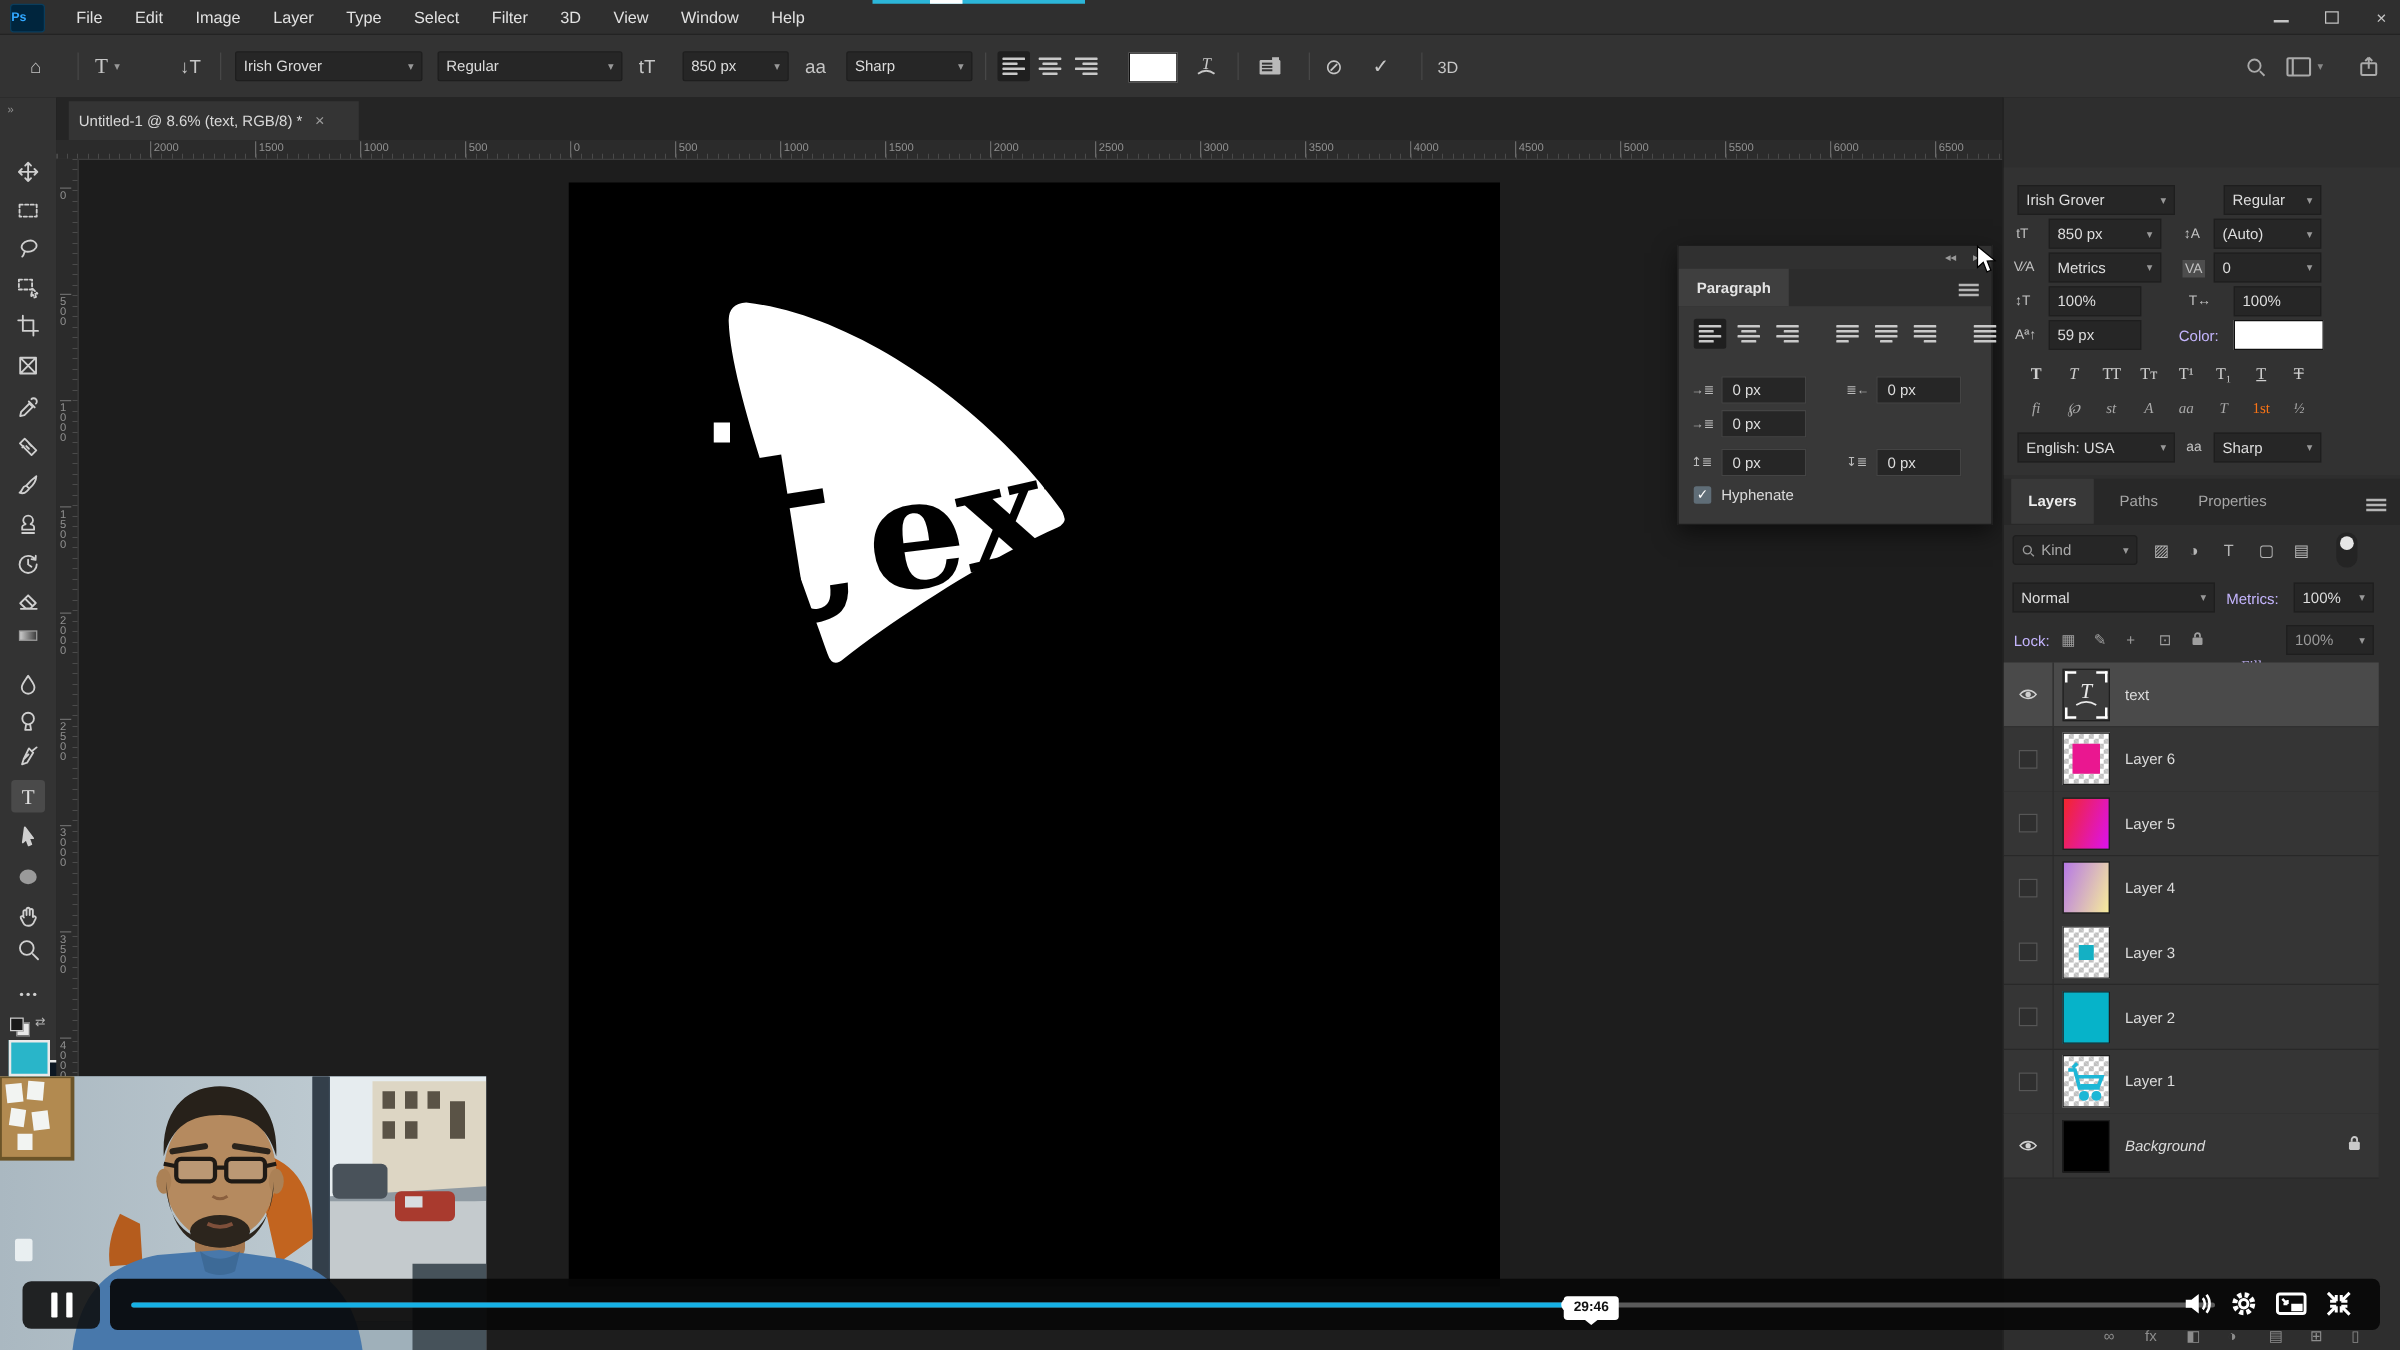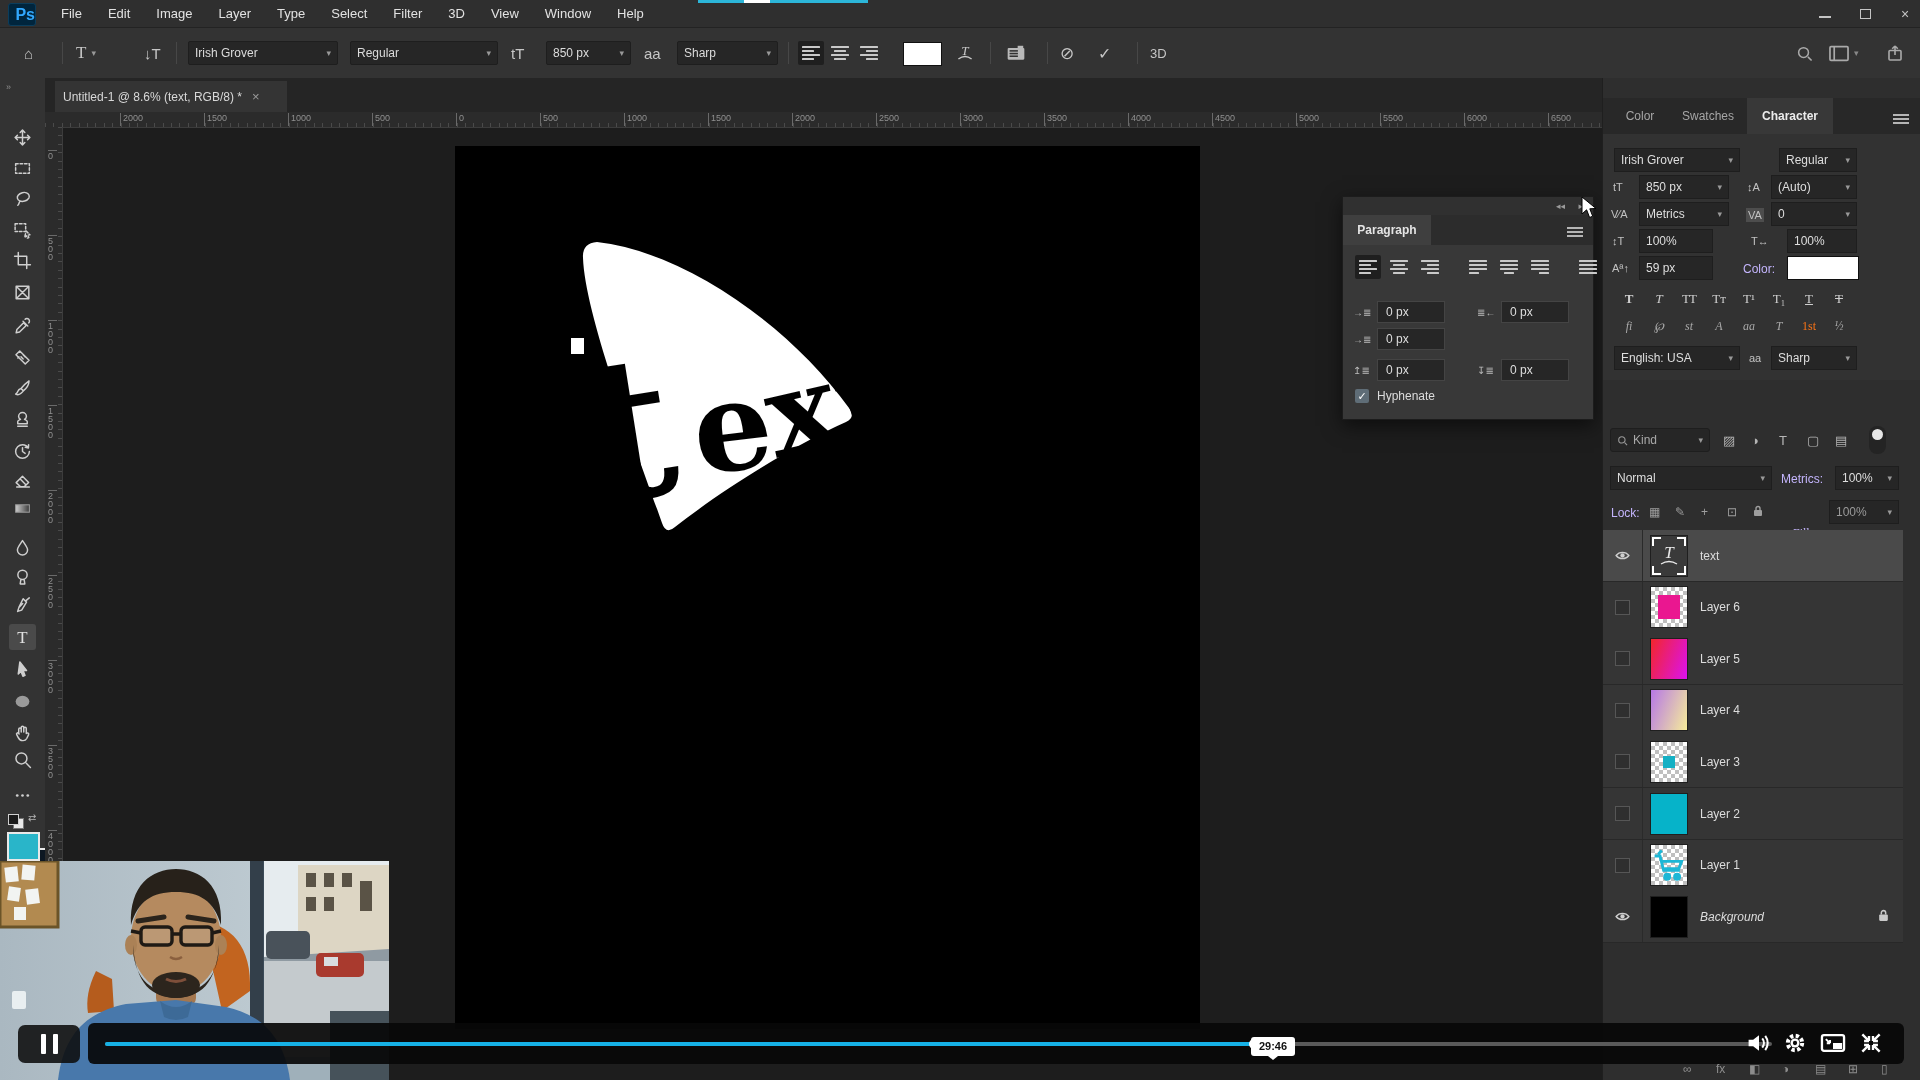--- a/index.html
+++ b/index.html
@@ -2,21 +2,21 @@
 <html><head>
 <meta charset="utf-8">
 <style>
   html,body{margin:0;padding:0;background:#111;}
   #app{position:relative;width:1920px;height:1080px;background:#1d1d1d;overflow:hidden;
        font-family:"Liberation Sans",sans-serif;color:#d6d6d6;-webkit-font-smoothing:antialiased;}
   .abs{position:absolute;}
   
   #menubar{left:0;top:0;width:1920px;height:27px;background:#2f2f2f;border-bottom:1px solid #232323;}
   #pslogo{left:8px;top:3px;width:26px;height:21px;background:#00253d;border:1px solid #0a3d5c;border-radius:3px;
-          color:#31a8ff;font-size:16px;font-weight:bold;text-align:right;line-height:21px;}
+          color:#31a8ff;font-size:10px;font-weight:bold;text-align:left;line-height:21px;}
   #menus{left:48px;top:0;height:27px;display:flex;align-items:center;}
   #menus span{padding:0 13px;font-size:13px;color:#e2e2e2;cursor:default;}
   #topaccent{left:698px;top:0;width:170px;height:3px;}
   #topaccent .w{position:absolute;left:46px;top:0;width:26px;height:3px;background:#fff;}
   #wincontrols{right:8px;top:0;height:27px;display:flex;align-items:center;gap:26px;position:absolute;}
   .winbtn{width:14px;height:12px;position:relative;color:#c4c4c4;font-size:14px;line-height:12px;text-align:center;}
   .winbtn.min::after{content:"";position:absolute;left:1px;right:1px;bottom:2px;border-bottom:2px solid #c4c4c4;}
   .winbtn.res::after{content:"";position:absolute;left:2px;top:1px;width:9px;height:8px;border:1.5px solid #c4c4c4;}
   
   #optionsbar{left:0;top:28px;width:1920px;height:50px;background:#333333;border-bottom:1px solid #1b1b1b;}
@@ -543,30 +543,20 @@
       <span class="pinput">0 px</span>
       </div>
     <div id="hyph">
       <span id="hyphbox">✓</span>
       <span>Hyphenate</span>
     </div>
   </div>
 
   <div id="rightcol" class="abs">
 
-    <div class="tabsrow" style="top:20px;height:36px;">
-      <div class="ptab" style="left:8px;width:58px;">Color</div>
-      <div class="ptab" style="left:66px;width:78px;">Swatches</div>
-      <div class="ptab active" style="left:144px;width:86px;">Character</div>
-      <div class="ham" style="right:12px;top:14px;">
-          <i></i>
-          <i></i>
-          <i></i>
-        </div>
-    </div>
     <div style="position:absolute;top:56px;left:0;width:100%;height:246px;background:#323232;">
       <div class="cinput" style="left:11px;top:14px;width:126px;">
         <span>Irish Grover</span>
           <span class="chev">▾</span>
         </div>
       <div class="cinput" style="left:176px;top:14px;width:78px;">
         <span>Regular</span>
           <span class="chev">▾</span>
         </div>
       <span class="cicon" style="left:10px;top:47px;">tT</span>
@@ -627,20 +617,30 @@
         <span>English: USA</span>
           <span class="chev">▾</span>
         </div>
       <span class="cicon" style="left:146px;top:218px;">aa</span>
       <div class="cinput" style="left:168px;top:212px;width:86px;">
         <span>Sharp</span>
           <span class="chev">▾</span>
         </div>
     </div>
 
+    <div class="tabsrow" style="top:305px;height:37px;">
+      <div class="ptab active" style="left:6px;width:66px;">Layers</div>
+      <div class="ptab" style="left:80px;width:56px;">Paths</div>
+      <div class="ptab" style="left:140px;width:86px;">Properties</div>
+      <div class="ham" style="right:12px;top:14px;">
+          <i></i>
+          <i></i>
+          <i></i>
+        </div>
+    </div>
     <div class="cinput" style="left:7px;top:350px;width:100px;border-radius:3px;">
       <span style="display:flex;align-items:center;gap:5px;">
           <svg width="11" height="11" viewBox="0 0 18 18">
             <path d="M12.6 12.6 16.5 16.5M8 13.2A5.2 5.2 0 1 0 8 2.8a5.2 5.2 0 0 0 0 10.4Z" stroke="#999" stroke-width="1.8" fill="none"></path>
           </svg>
           <span style="color:#a9a9a9;">Kind</span>
         </span>
         <span class="chev">▾</span>
       </div>
     <div id="kindicons">

